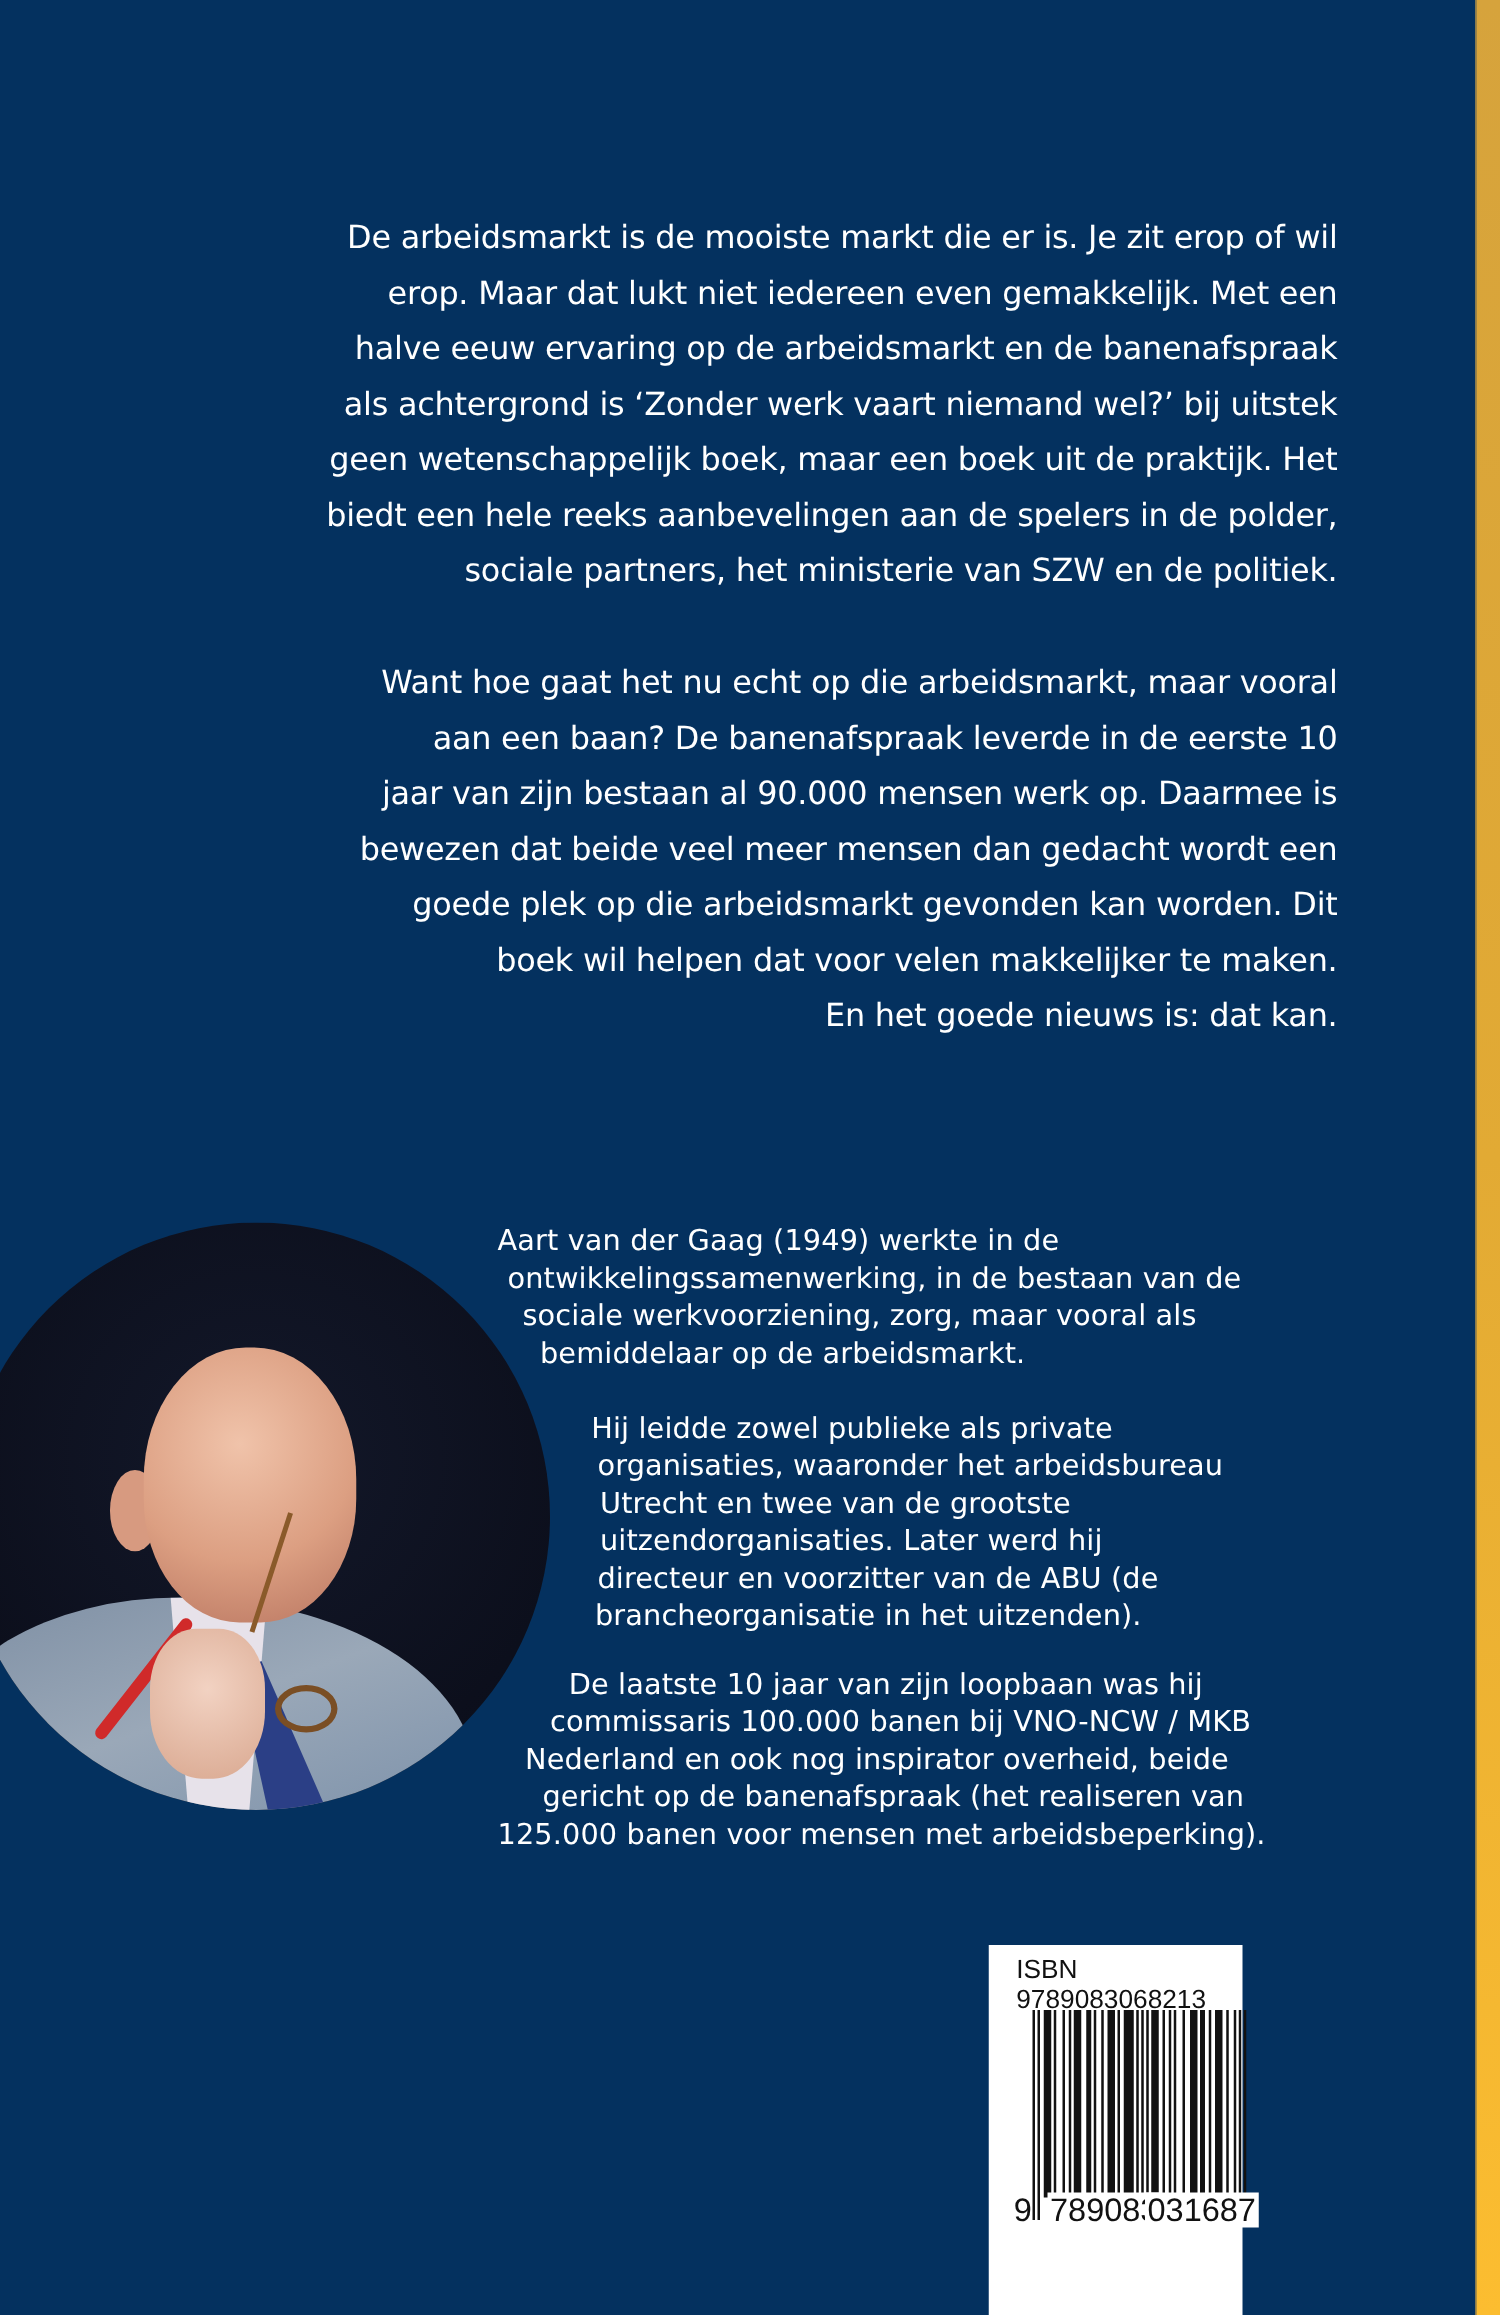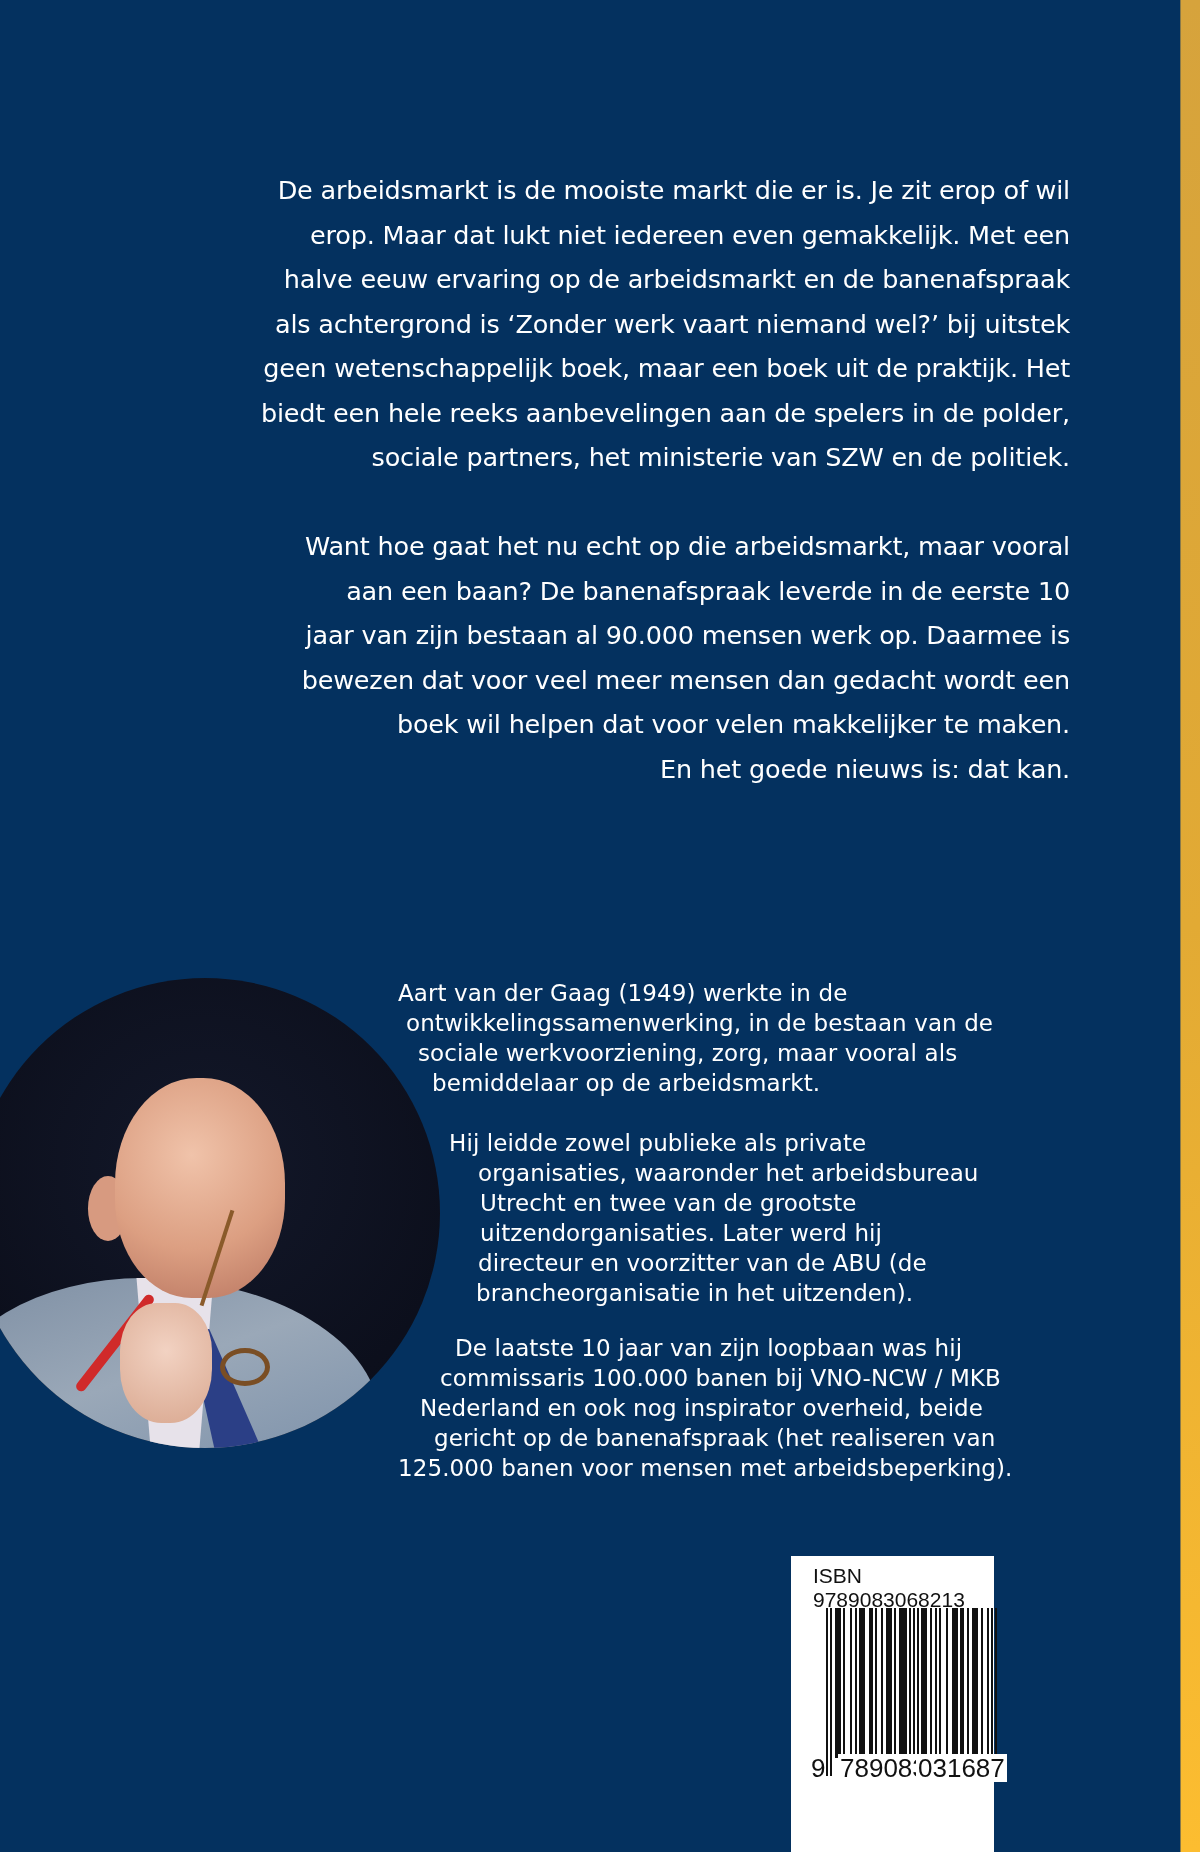--- a/index.html
+++ b/index.html
@@ -114,21 +114,22 @@
   <span class="line">als achtergrond is ‘Zonder werk vaart niemand wel?’ bij uitstek</span>
   <span class="line">geen wetenschappelijk boek, maar een boek uit de praktijk. Het</span>
   <span class="line">biedt een hele reeks aanbevelingen aan de spelers in de polder,</span>
   <span class="line">sociale partners, het ministerie van SZW en de politiek.</span>
 </div>
 
 <div class="blurb p2">
   <span class="line">Want hoe gaat het nu echt op die arbeidsmarkt, maar vooral</span>
   <span class="line">aan een baan? De banenafspraak leverde in de eerste 10</span>
   <span class="line">jaar van zijn bestaan al 90.000 mensen werk op. Daarmee is</span>
-  <span class="line">bewezen dat voor veel meer mensen dan gedacht wordt een</span>
+  <span class="line">bewezen dat beide veel meer mensen dan gedacht wordt een</span>
+  <span class="line">goede plek op die arbeidsmarkt gevonden kan worden. Dit</span>
   <span class="line">boek wil helpen dat voor velen makkelijker te maken.</span>
   <span class="line">En het goede nieuws is: dat kan.</span>
 </div>
 
 <div class="photo" title="Portrait of Aart van der Gaag holding glasses">
   <div class="photo-circle">
     <div class="suit"></div>
     <div class="shirt"></div>
     <div class="tie"></div>
     <div class="ear"></div>
@@ -139,21 +140,21 @@
     <div class="glasses-lens"></div>
   </div>
 </div>
 
 <div class="bio">
   <span class="line" style="left:398px; top:978px;">Aart van der Gaag (1949) werkte in de</span>
   <span class="line" style="left:406px; top:1008px;">ontwikkelingssamenwerking, in de bestaan van de</span>
   <span class="line" style="left:418px; top:1038px;">sociale werkvoorziening, zorg, maar vooral als</span>
   <span class="line" style="left:432px; top:1068px;">bemiddelaar op de arbeidsmarkt.</span>
 
-  <span class="line" style="left:449px; top:1128px;">Hij leidde zowel publieke als private</span>
+  <span class="line" style="left:473px; top:1128px;">Hij leidde zowel publieke als private</span>
   <span class="line" style="left:478px; top:1158px;">organisaties, waaronder het arbeidsbureau</span>
   <span class="line" style="left:480px; top:1188px;">Utrecht en twee van de grootste</span>
   <span class="line" style="left:480px; top:1218px;">uitzendorganisaties. Later werd hij</span>
   <span class="line" style="left:478px; top:1248px;">directeur en voorzitter van de ABU (de</span>
   <span class="line" style="left:476px; top:1278px;">brancheorganisatie in het uitzenden).</span>
 
   <span class="line" style="left:455px; top:1333px;">De laatste 10 jaar van zijn loopbaan was hij</span>
   <span class="line" style="left:440px; top:1363px;">commissaris 100.000 banen bij VNO-NCW / MKB</span>
   <span class="line" style="left:420px; top:1393px;">Nederland en ook nog inspirator overheid, beide</span>
   <span class="line" style="left:398px; top:1423px;margin-left:36px;">gericht op de banenafspraak (het realiseren van</span>

